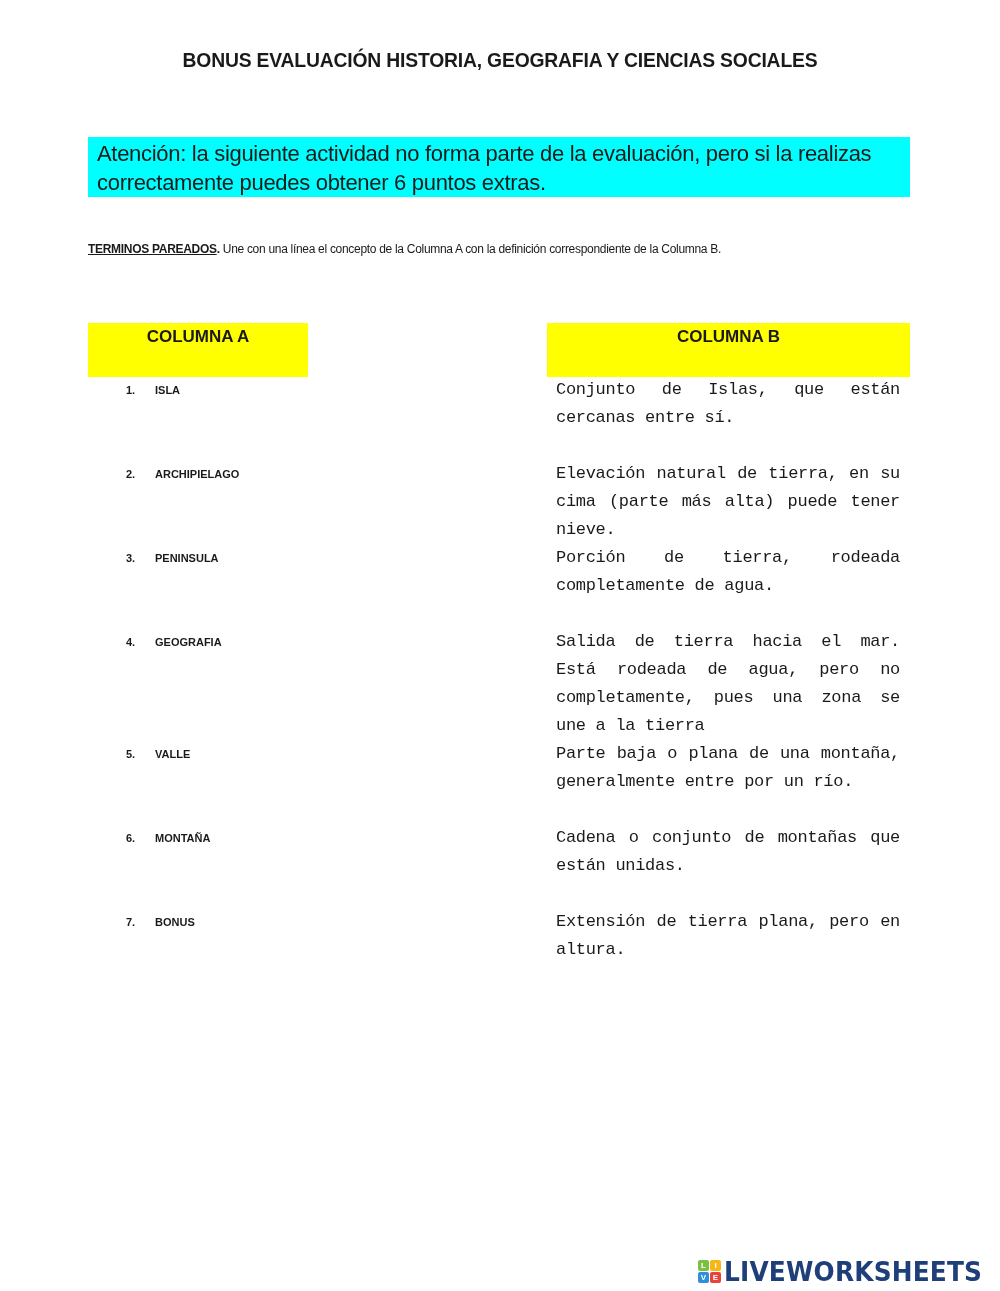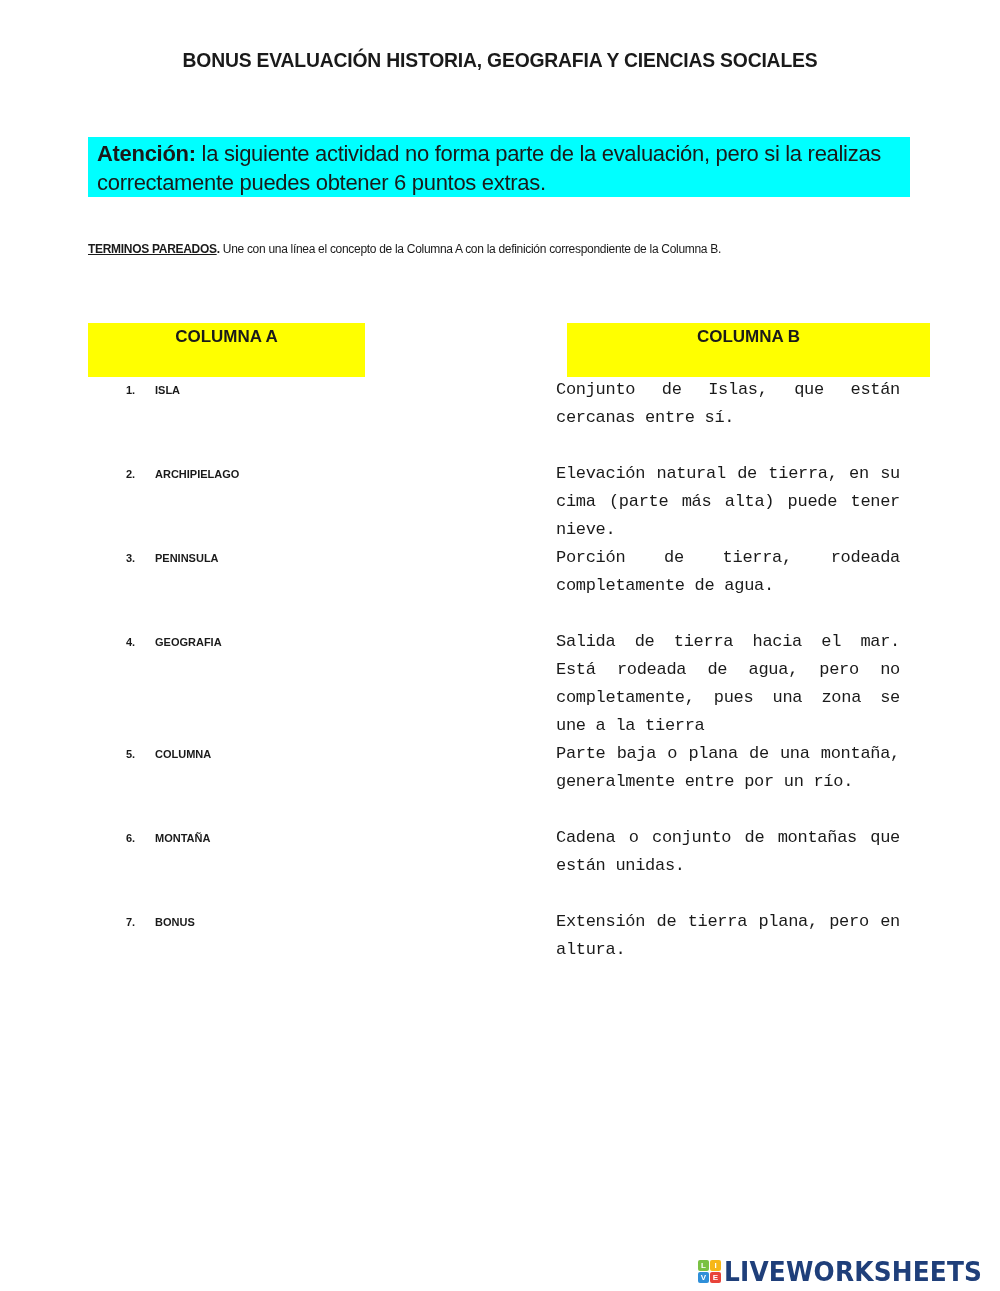--- a/index.html
+++ b/index.html
@@ -10,34 +10,34 @@
     .title {
       position: absolute; left: 0; width: 1000px; top: 48px;
       text-align: center; font-weight: bold; font-size: 21px;
       letter-spacing: -0.2px; transform: scaleX(0.92); transform-origin: center;
     }
     .attention {
       position: absolute; left: 88px; top: 137px; width: 822px; height: 60px;
       background: #00ffff; padding: 2px 9px; box-sizing: border-box;
       font-size: 22px; line-height: 29px; letter-spacing: -0.3px;
     }
-    .attention b { font-weight: bold; }
+    .attention b { font-weight: normal; }
     .instructions {
       position: absolute; left: 88px; top: 235px; width: 822px;
       font-size: 12px; line-height: 28px; text-align: justify; letter-spacing: -0.3px;
     }
     .instructions .lead { font-weight: bold; text-decoration: underline; }
     .instructions .lead-dot { font-weight: bold; }
     .col-header {
       position: absolute; top: 323px; height: 54px; background: #ffff00;
       font-weight: bold; font-size: 17px; text-align: center;
       padding-top: 4px; box-sizing: border-box;
     }
-    .col-a { left: 88px; width: 277px; }
-    .col-b { left: 547px; width: 363px; margin-left: 20px; }
+    .col-a { left: 88px; width: 220px; }
+    .col-b { left: 547px; width: 363px; }
     .row { position: absolute; left: 0; width: 1000px; }
     .term {
       position: absolute; left: 126px; font-weight: bold; font-size: 11px; line-height: 28px;
     }
     .term .num { display: inline-block; width: 29px; }
     .def {
       position: absolute; left: 556px; width: 344px; font-size: 17px; line-height: 28px;
       text-align: justify; letter-spacing: -0.3px; font-family: Liberation Mono, monospace;
     }
     .logo {
@@ -86,21 +86,21 @@
   <div class="term"><span class="num">3.</span><span>PENINSULA</span></div>
   <div class="def">Porción de tierra, rodeada completamente de agua.</div>
 </div>
 
 <div class="row" style="top:628px;">
   <div class="term"><span class="num">4.</span><span>GEOGRAFIA</span></div>
   <div class="def">Salida de tierra hacia el mar. Está rodeada de agua, pero no completamente, pues una zona se une a la tierra</div>
 </div>
 
 <div class="row" style="top:740px;">
-  <div class="term"><span class="num">5.</span><span>COLUMNA</span></div>
+  <div class="term"><span class="num">5.</span><span>VALLE</span></div>
   <div class="def">Parte baja o plana de una montaña, generalmente entre por un río.</div>
 </div>
 
 <div class="row" style="top:824px;">
   <div class="term"><span class="num">6.</span><span>MONTAÑA</span></div>
   <div class="def">Cadena o conjunto de montañas que están unidas.</div>
 </div>
 
 <div class="row" style="top:908px;">
   <div class="term"><span class="num">7.</span><span>BONUS</span></div>

